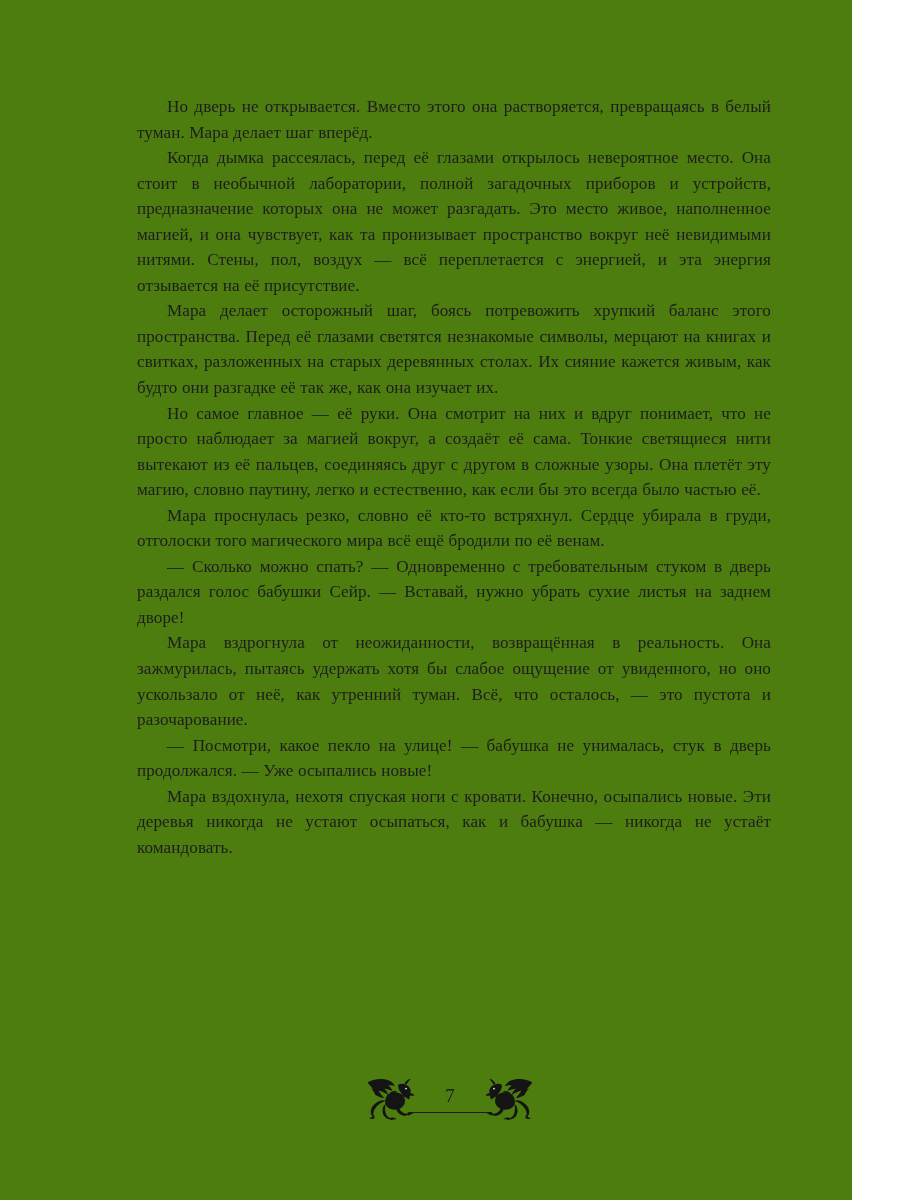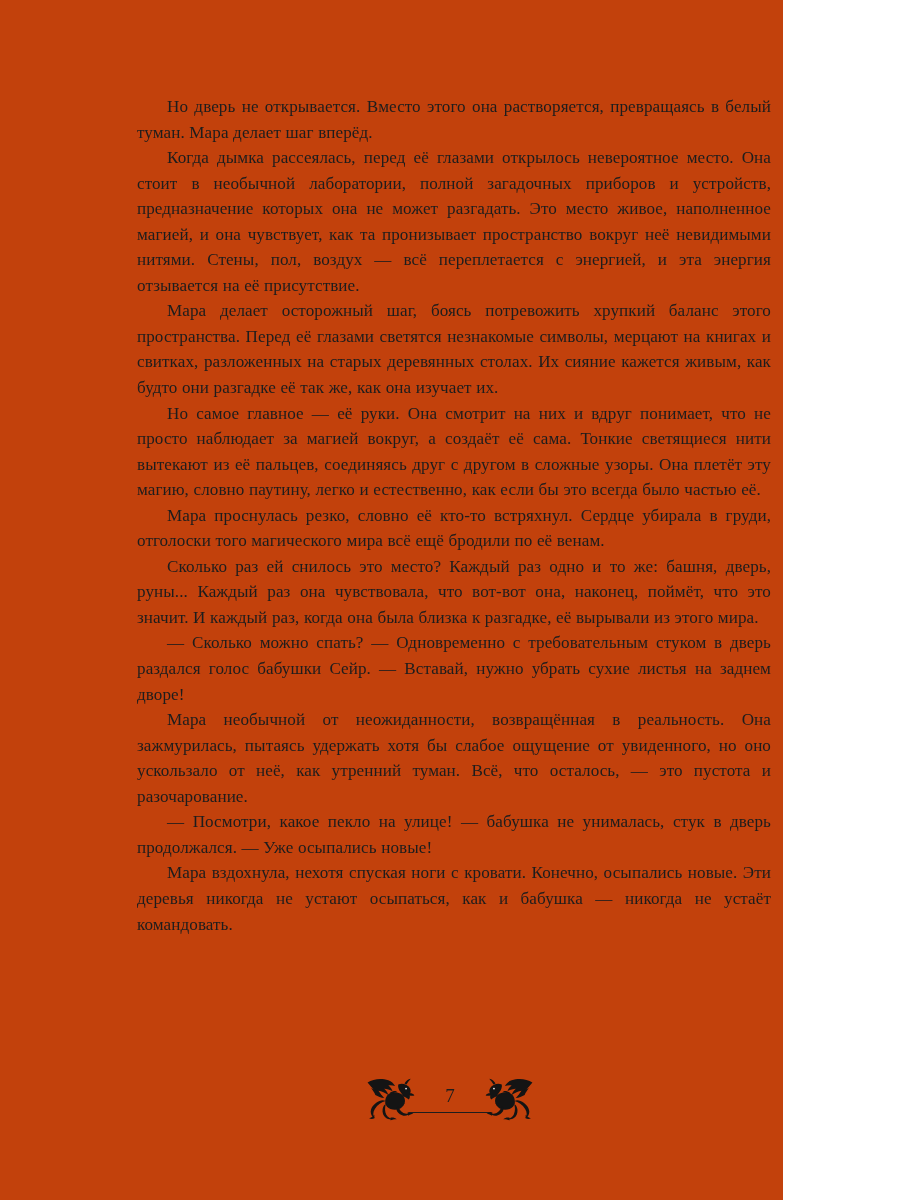--- a/index.html
+++ b/index.html
@@ -11,23 +11,23 @@
     width: 900px;
     height: 1200px;
     background: #ffffff;
     font-family: "Liberation Serif", "DejaVu Serif", serif;
     color: #1a1a1a;
     overflow: hidden;
   }
 
   .page {
     position: relative;
-    width: 783px;
+    width: 852px;
     height: 1200px;
-    background: #c2410c;
+    background: #4d7c0f;
     box-sizing: border-box;
   }
 
   .text-block {
     position: absolute;
     left: 137px;
     top: 94px;
     width: 634px;
   }
 
@@ -107,23 +107,22 @@
 <body>
 
 <div class="page">
 
   <div class="text-block">
     <p class="para">Но дверь не открывается. Вместо этого она растворяется, превращаясь в белый туман. Мара делает шаг вперёд.</p>
     <p class="para">Когда дымка рассеялась, перед её глазами открылось невероятное место. Она стоит в необычной лаборатории, полной загадочных приборов и устройств, предназначение которых она не может разгадать. Это место живое, наполненное магией, и она чувствует, как та пронизывает пространство вокруг неё невидимыми нитями. Стены, пол, воздух — всё переплетается с энергией, и эта энергия отзывается на её присутствие.</p>
     <p class="para">Мара делает осторожный шаг, боясь потревожить хрупкий баланс этого пространства. Перед её глазами светятся незнакомые символы, мерцают на книгах и свитках, разложенных на старых деревянных столах. Их сияние кажется живым, как будто они разгадке её так же, как она изучает их.</p>
     <p class="para">Но самое главное — её руки. Она смотрит на них и вдруг понимает, что не просто наблюдает за магией вокруг, а создаёт её сама. Тонкие светящиеся нити вытекают из её пальцев, соединяясь друг с другом в сложные узоры. Она плетёт эту магию, словно паутину, легко и естественно, как если бы это всегда было частью её.</p>
     <p class="para">Мара проснулась резко, словно её кто-то встряхнул. Сердце убирала в груди, отголоски того магического мира всё ещё бродили по её венам.</p>
-    <p class="para">Сколько раз ей снилось это место? Каждый раз одно и то же: башня, дверь, руны... Каждый раз она чувствовала, что вот-вот она, наконец, поймёт, что это значит. И каждый раз, когда она была близка к разгадке, её вырывали из этого мира.</p>
     <p class="para">— Сколько можно спать? — Одновременно с требовательным стуком в дверь раздался голос бабушки Сейр. — Вставай, нужно убрать сухие листья на заднем дворе!</p>
-    <p class="para">Мара необычной от неожиданности, возвращённая в реальность. Она зажмурилась, пытаясь удержать хотя бы слабое ощущение от увиденного, но оно ускользало от неё, как утренний туман. Всё, что осталось, — это пустота и разочарование.</p>
+    <p class="para">Мара вздрогнула от неожиданности, возвращённая в реальность. Она зажмурилась, пытаясь удержать хотя бы слабое ощущение от увиденного, но оно ускользало от неё, как утренний туман. Всё, что осталось, — это пустота и разочарование.</p>
     <p class="para">— Посмотри, какое пекло на улице! — бабушка не унималась, стук в дверь продолжался. — Уже осыпались новые!</p>
     <p class="para">Мара вздохнула, нехотя спуская ноги с кровати. Конечно, осыпались новые. Эти деревья никогда не устают осыпаться, как и бабушка — никогда не устаёт командовать.</p>
   </div>
 
   <div class="footer">
     <div class="footer-inner">
 
       <svg class="dragon left" viewBox="0 0 100 92" aria-hidden="true">
         <g fill="#141414">
 

